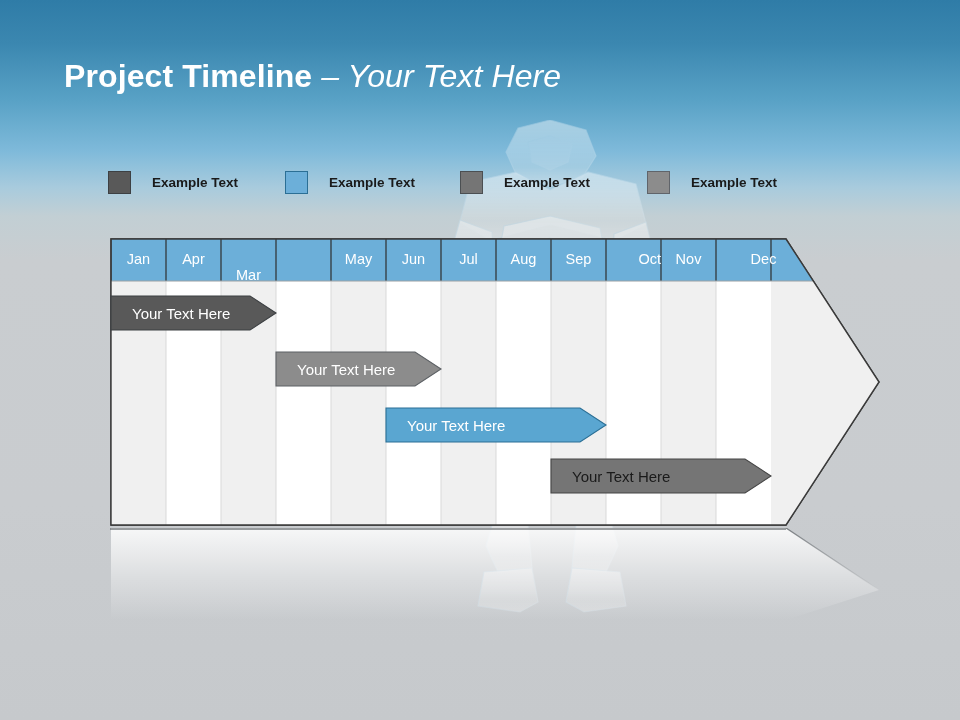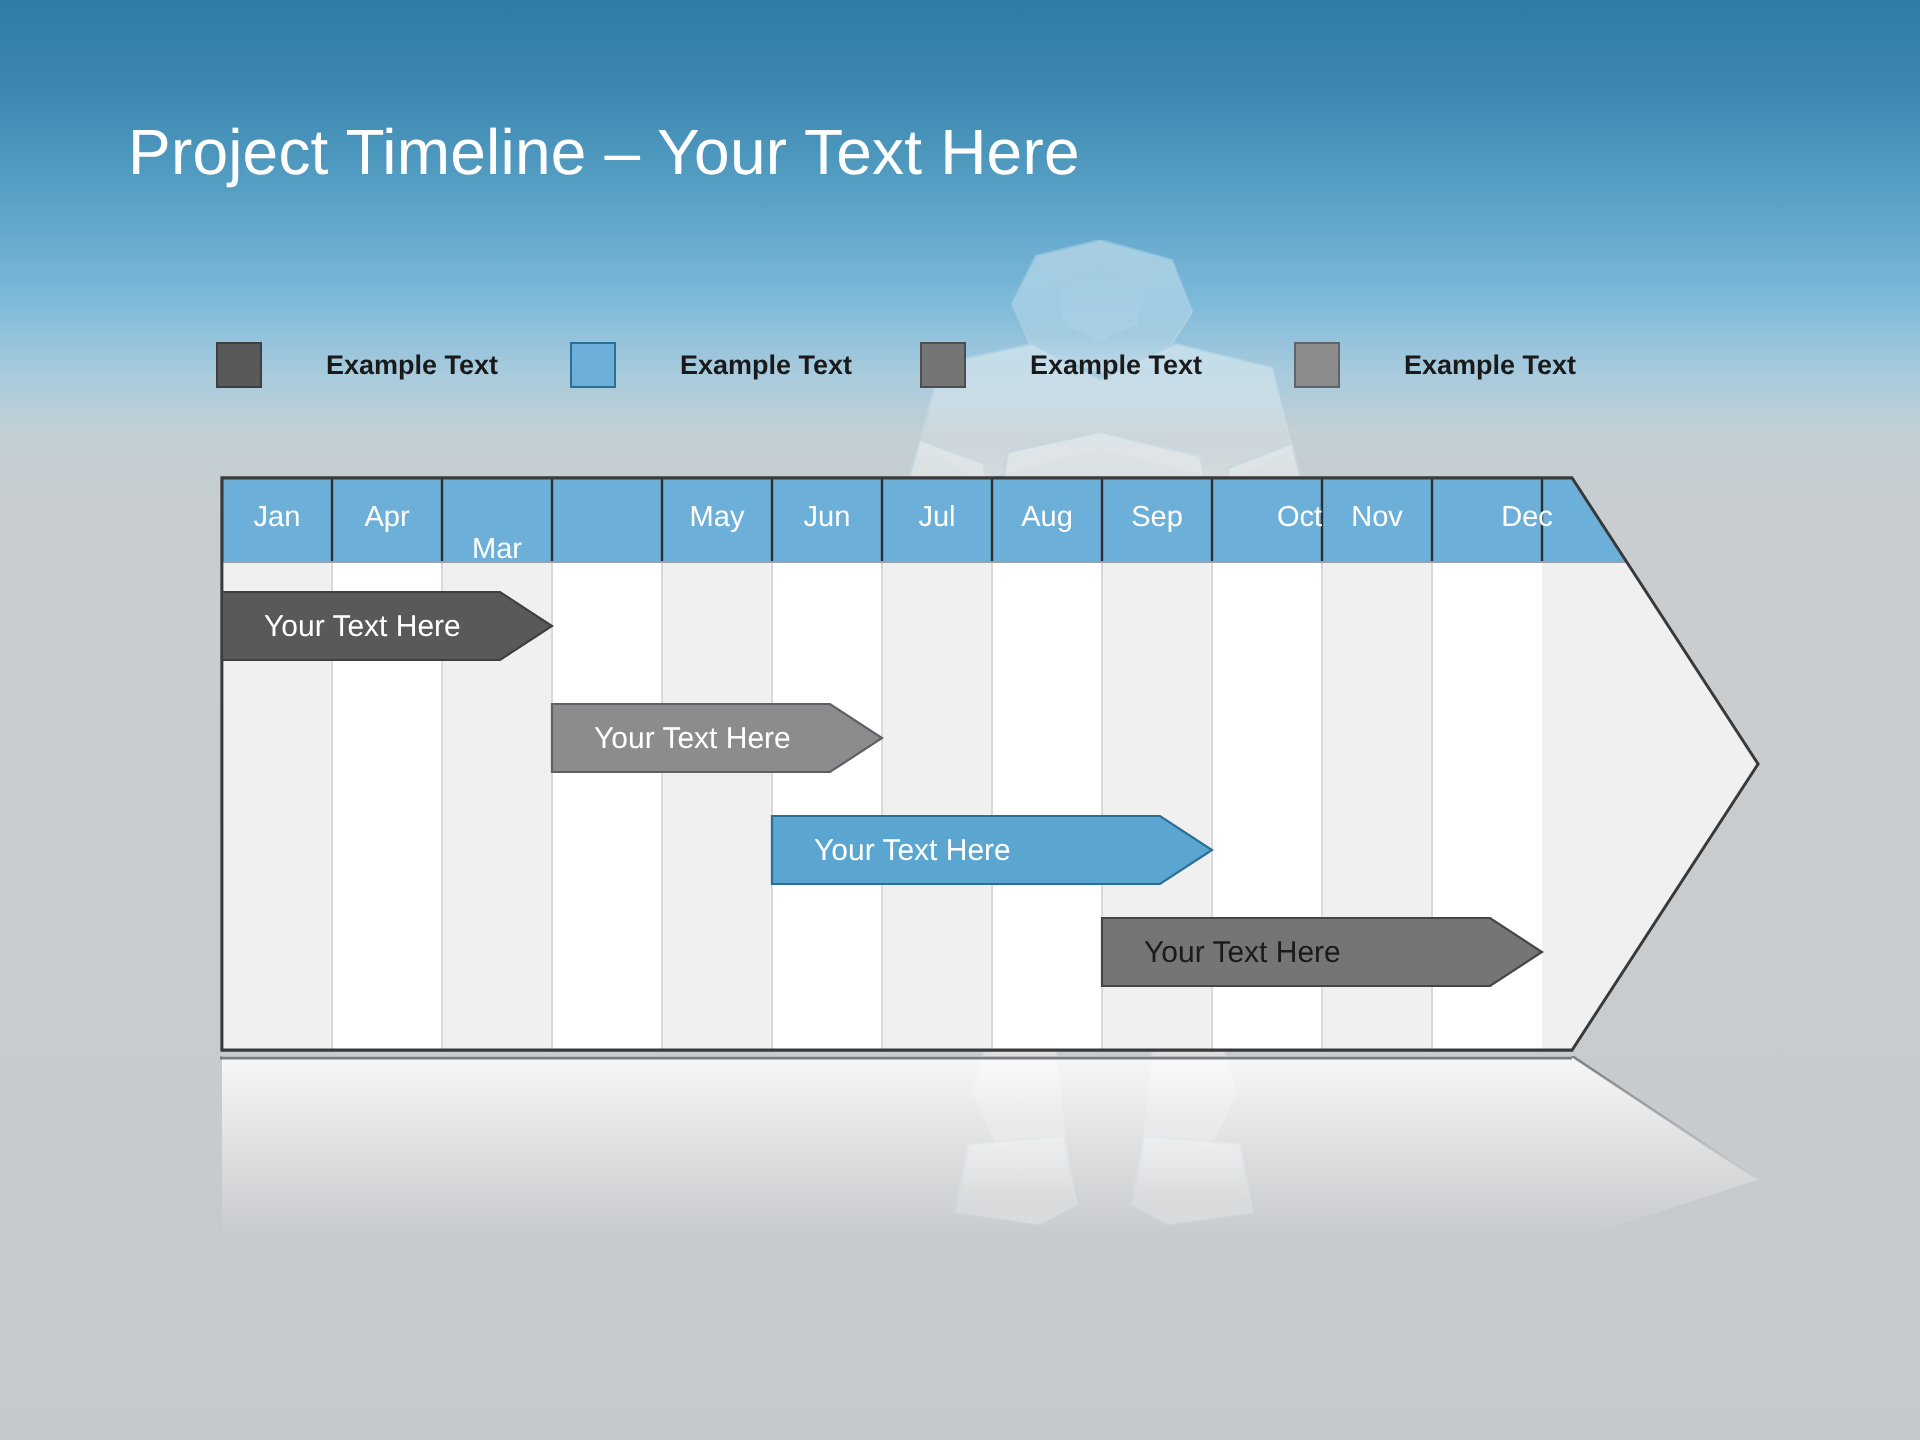--- a/index.html
+++ b/index.html
@@ -38,43 +38,43 @@
 
   
   #title {
     position:absolute;
     left:64px; top:58px;
     font-size:32px;
     color:#ffffff;
     white-space:nowrap;
     letter-spacing:.1px;
   }
-  #title .strong { font-weight:normal; }
-  #title .light  { font-weight:normal; }
+  #title .strong { font-weight:bold; }
+  #title .light  { font-weight:normal;font-style:italic; }
 
   
   #legend {
     position:absolute;
     left:108px; top:166px;
     width:700px; height:32px;
   }
   .legend-item {
     position:absolute;
     top:0;
     display:flex;
     align-items:center;
     height:32px;
   }
   .legend-swatch {
     width:23px; height:23px;
     border:1px solid #4b4f52;
     flex:0 0 auto;
   }
   .legend-label {
-    margin-left:20px;
+    margin-left:9px;
     font-size:13.5px;
     font-weight:bold;
     color:#1a1a1a;
     white-space:nowrap;
     padding-left:12px;
   }
 
   
   #chart {
     position:absolute;

